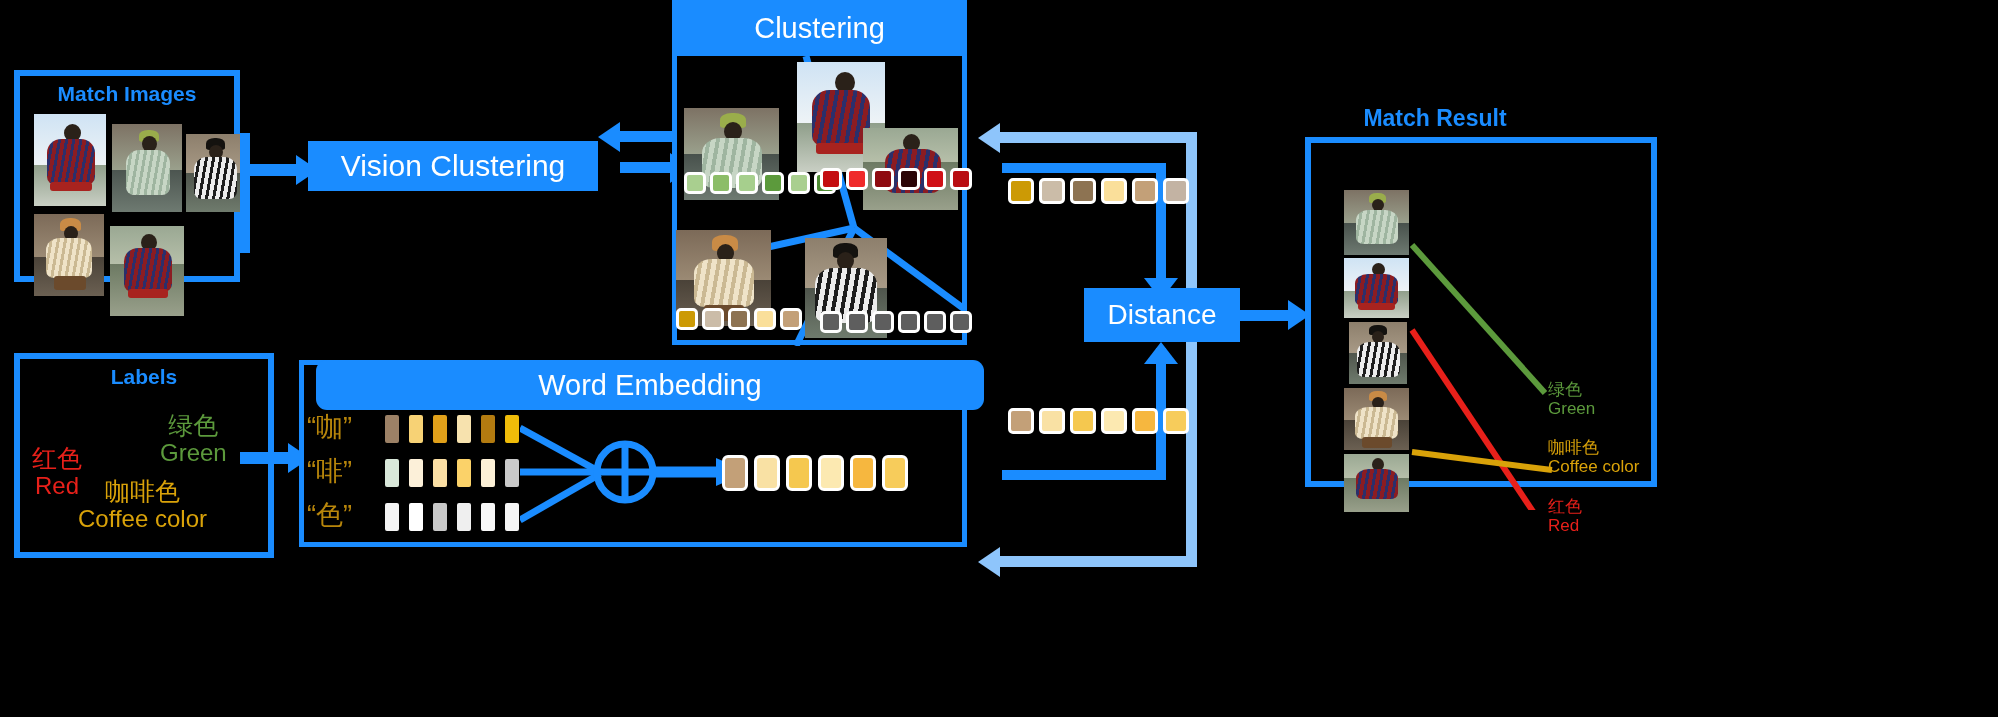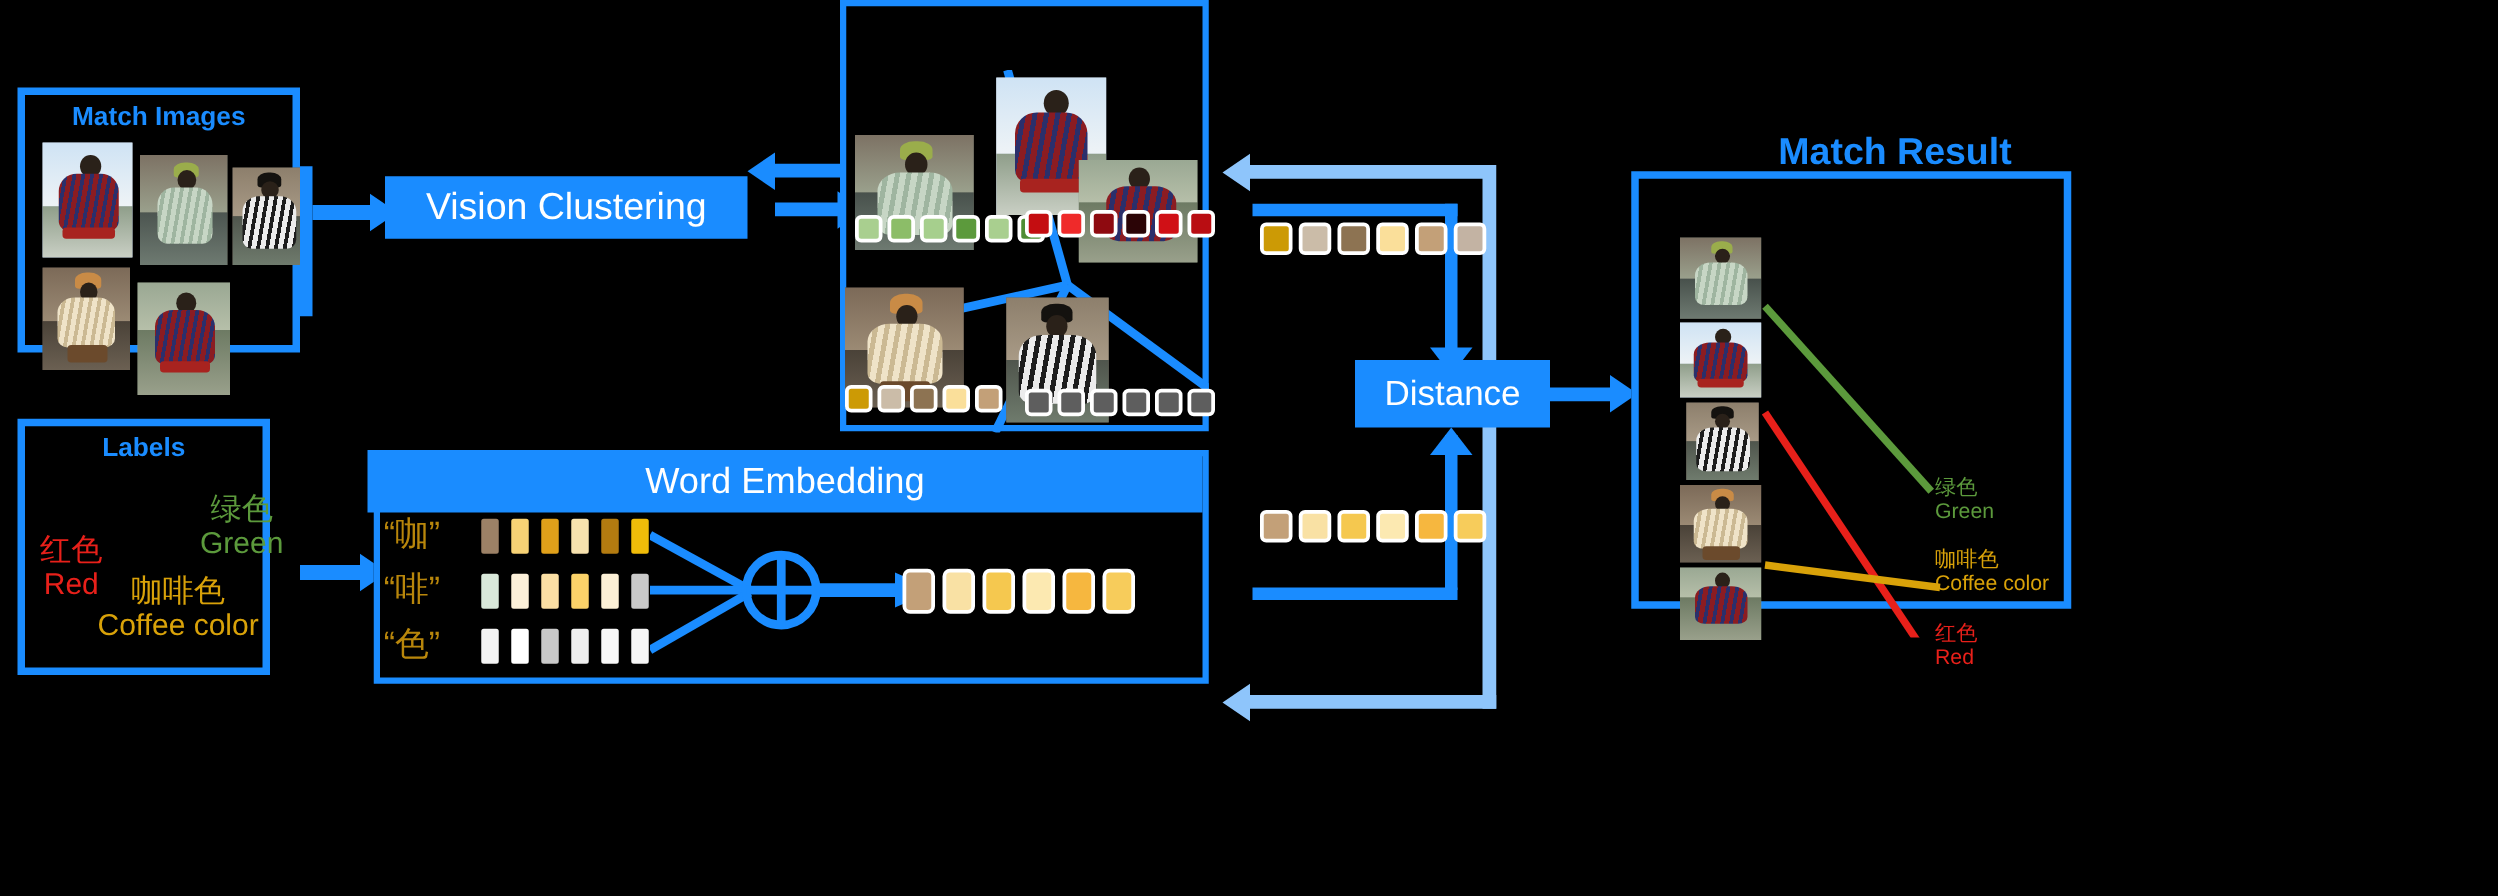--- a/index.html
+++ b/index.html
@@ -85,21 +85,21 @@
 
     <div class="photo" style="left:90px;top:150px;width:74px;height:90px;background:#83907b;">
       <div class="sky" style="height:42%;background:linear-gradient(#9aa893,#b6bfa9);"></div>
       <div class="ground" style="height:58%;background:linear-gradient(#6d7a63,#99a08b);"></div>
       <div class="head" style="left:31px;top:8px;width:16px;height:17px;"></div>
       <div class="torso" style="left:14px;top:22px;width:48px;height:44px;background:repeating-linear-gradient(100deg,#8b1c22 0 4px,#2b2f6b 4px 7px);"></div>
       <div class="hem" style="left:18px;top:63px;width:40px;height:9px;background:#a8231f;"></div>
     </div>
   </div>
 
-  <div class="panel" style="left:14px;top:335px;width:202px;height:205px;">
+  <div class="panel" style="left:14px;top:353px;width:260px;height:205px;">
     <div class="panel-title" style="left:0;top:6px;width:100%;font-size:21px;">Labels</div>
 
     <div class="abs" style="left:12px;top:85px;text-align:center;">
       <div style="color:#e8201a;font-size:25px;line-height:28px;">红色</div>
       <div style="color:#e8201a;font-size:24px;line-height:27px;">Red</div>
     </div>
 
     <div class="abs" style="left:140px;top:52px;text-align:center;">
       <div style="color:#5c9a3c;font-size:25px;line-height:28px;">绿色</div>
       <div style="color:#5c9a3c;font-size:24px;line-height:27px;">Green</div>
@@ -119,20 +119,23 @@
     <span>Vision Clustering</span>
   </div>
 
   <div class="line" style="left:620px;top:162px;width:56px;height:11px;"></div>
   <div class="arrow-r" style="left:670px;top:153px;"></div>
 
   <div class="line" style="left:620px;top:131px;width:56px;height:11px;"></div>
   <div class="arrow-l" style="left:598px;top:122px;"></div>
 
   <div class="hdr-panel" style="left:672px;top:0px;width:295px;height:345px;">
+  </div>
+  <div class="hdr-bar" style="left:672px;top:0px;width:295px;height:56px;font-size:29px;">
+    <span>Clustering</span>
   </div>
 
   <svg class="cv" width="295" height="290" style="left:672px;top:56px;">
     <line x1="134" y1="0" x2="182" y2="172" stroke="#1a8cff" stroke-width="7"></line>
     <line x1="182" y1="172" x2="10" y2="210" stroke="#1a8cff" stroke-width="7"></line>
     <line x1="182" y1="172" x2="295" y2="255" stroke="#1a8cff" stroke-width="7"></line>
     <line x1="182" y1="172" x2="124" y2="290" stroke="#1a8cff" stroke-width="7"></line>
   </svg>
 
   <div class="photo" style="left:684px;top:108px;width:95px;height:92px;background:#6c6f63;">
@@ -243,21 +246,21 @@
     <div class="sw" style="background:#fce9b1;"></div>
     <div class="sw" style="background:#f6b73f;"></div>
     <div class="sw" style="background:#f7cc5b;"></div>
   </div>
 
   <div class="line" style="left:240px;top:452px;width:52px;height:12px;"></div>
   <div class="arrow-r" style="left:288px;top:443px;"></div>
 
   <div class="hdr-panel" style="left:299px;top:360px;width:668px;height:187px;">
   </div>
-  <div class="hdr-bar" style="left:294px;top:360px;width:668px;height:50px;font-size:29px;">
+  <div class="hdr-bar" style="left:316px;top:360px;width:668px;height:50px;font-size:29px;border-radius:11px;">
     <span>Word Embedding</span>
   </div>
 
   <div class="abs" style="left:307px;top:412px;color:#b8860b;font-size:27px;line-height:30px;">
     <span>“咖”</span>
   </div>
   <div class="swrow" style="left:382px;top:412px;">
     <div class="sw we" style="background:#9c8166;"></div>
     <div class="sw we" style="background:#f7d275;"></div>
     <div class="sw we" style="background:#e0a01a;"></div>
@@ -303,21 +306,21 @@
 
   <div class="swrow" style="left:722px;top:455px;">
     <div class="sw out" style="background:#c3a078;"></div>
     <div class="sw out" style="background:#f9e1a4;"></div>
     <div class="sw out" style="background:#f5c84f;"></div>
     <div class="sw out" style="background:#fce9b1;"></div>
     <div class="sw out" style="background:#f6b73f;"></div>
     <div class="sw out" style="background:#f7cc5b;"></div>
   </div>
 
-  <div class="panel-title" style="left:1337px;top:105px;width:358px;font-size:30px;">Match Result</div>
+  <div class="panel-title" style="left:1256px;top:105px;width:358px;font-size:23px;">Match Result</div>
   <div class="panel" style="left:1305px;top:137px;width:352px;height:350px;"></div>
 
   <div class="photo" style="left:1344px;top:190px;width:65px;height:65px;background:#6c6f63;">
     <div class="sky" style="height:50%;background:linear-gradient(#7d7264,#9aa08c);"></div>
     <div class="ground" style="height:50%;background:linear-gradient(#48514c,#6e7a71);"></div>
     <div class="hat" style="left:25px;top:3px;width:17px;height:10px;background:#9aad4b;"></div>
     <div class="head" style="left:28px;top:9px;width:12px;height:12px;"></div>
     <div class="torso" style="left:12px;top:20px;width:42px;height:34px;background:repeating-linear-gradient(100deg,#c7d6c5 0 4px,#9fb5a0 4px 7px);"></div>
   </div>
 

